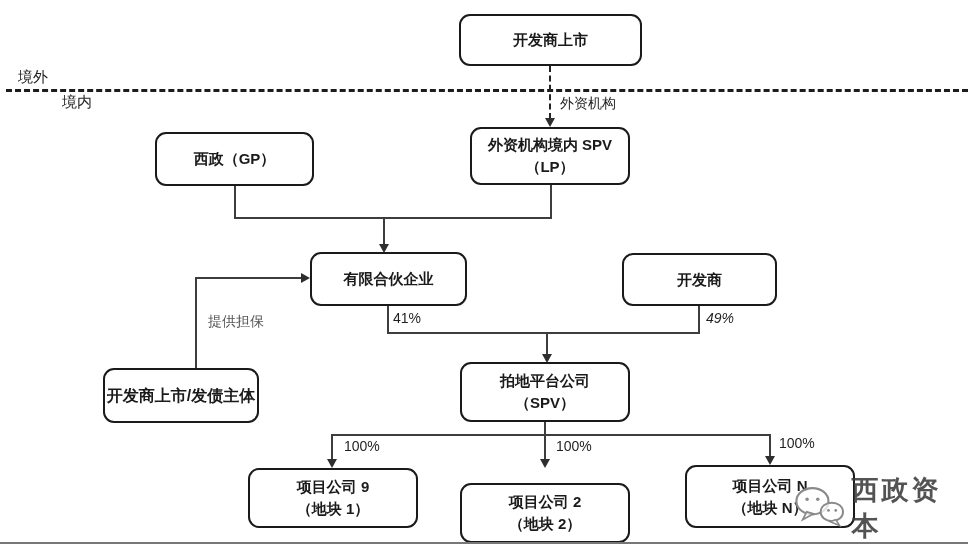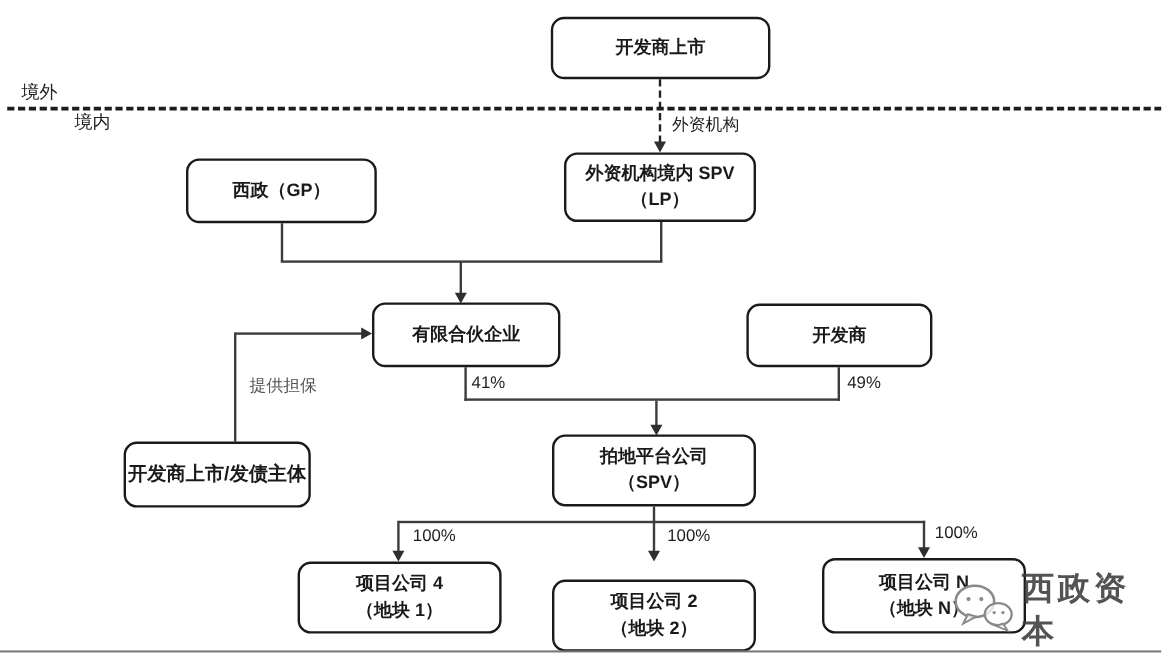--- a/index.html
+++ b/index.html
@@ -71,41 +71,41 @@
   <div class="node" style="left:103px;top:368px;width:156px;height:55px;font-size:16px;">
     <div>开发商上市/发债主体</div>
   </div>
 
   <div class="vline" style="left:387px;top:306px;height:28px;"></div>
   <div class="vline" style="left:698px;top:306px;height:28px;"></div>
   <div class="hline" style="left:387px;top:332px;width:313px;"></div>
   <div class="vline" style="left:546px;top:334px;height:21px;"></div>
   <div class="arrow-down" style="left:542px;top:354px;"></div>
   <div class="lbl" style="left:393px;top:310px;">41%</div>
-  <div class="lbl" style="left:706px;top:310px;">49%</div>
+  <div class="lbl" style="left:706px;top:310px;font-style:italic;">49%</div>
 
   <div class="node" style="left:460px;top:362px;width:170px;height:60px;">
     <div>拍地平台公司</div>
     <div>（SPV）</div>
   </div>
 
   <div class="vline" style="left:544px;top:422px;height:14px;"></div>
   <div class="hline" style="left:332px;top:434px;width:439px;"></div>
   <div class="vline" style="left:331px;top:434px;height:26px;"></div>
   <div class="arrow-down" style="left:327px;top:459px;"></div>
   <div class="vline" style="left:544px;top:434px;height:26px;"></div>
   <div class="arrow-down" style="left:540px;top:459px;"></div>
   <div class="vline" style="left:769px;top:434px;height:23px;"></div>
   <div class="arrow-down" style="left:765px;top:456px;"></div>
   <div class="lbl" style="left:344px;top:438px;">100%</div>
   <div class="lbl" style="left:556px;top:438px;">100%</div>
   <div class="lbl" style="left:779px;top:435px;">100%</div>
 
   <div class="node" style="left:248px;top:468px;width:170px;height:60px;">
-    <div>项目公司 4</div>
+    <div>项目公司 9</div>
     <div>（地块 1）</div>
   </div>
   <div class="node" style="left:460px;top:468px;width:170px;height:60px;margin-top:15px;">
     <div>项目公司 2</div>
     <div>（地块 2）</div>
   </div>
   <div class="node" style="left:685px;top:465px;width:170px;height:63px;">
     <div>项目公司 N</div>
     <div>（地块 N）</div>
   </div>

